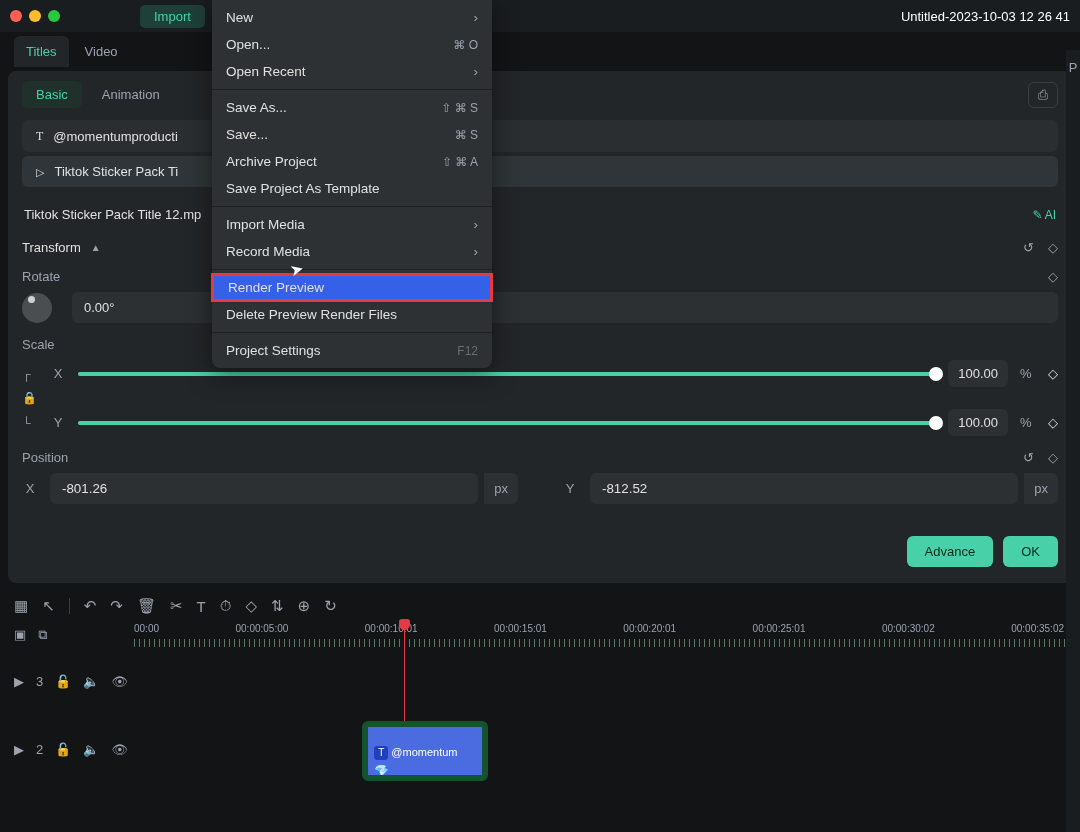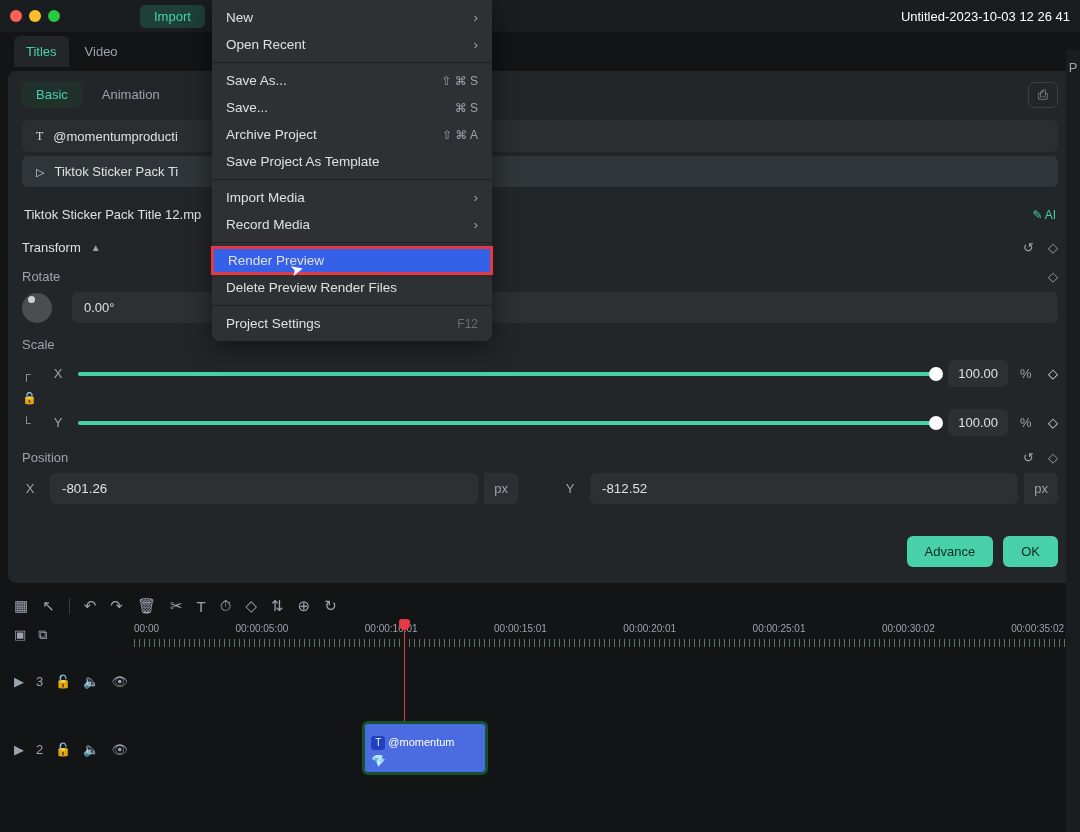--- a/index.html
+++ b/index.html
@@ -93,21 +93,21 @@
 .ruler-left { width:120px; display:flex; gap:12px; color:var(--text-dim); }
 .ruler { flex:1; position:relative; height:24px; }
 .ruler-ticks { position:absolute; bottom:0; width:100%; height:8px; background:repeating-linear-gradient(90deg,#5a7a60 0,#5a7a60 1px,transparent 1px,transparent 5px); }
 .ruler-labels { display:flex; justify-content:space-between; font-size:10px; color:var(--text-dim); padding-right:2px; }
 .playhead { position:absolute; top:0; bottom:-80px; width:1px; background:#e63946; }
 .playhead-top { position:absolute; top:-4px; left:-5px; width:11px; height:11px; background:#e63946; border-radius:3px 3px 6px 6px; }
 
 .track-row { display:flex; align-items:center; padding:4px 14px; min-height:42px; }
 .track-left { width:120px; display:flex; gap:12px; align-items:center; color:var(--text-dim); }
 .track-content { flex:1; position:relative; height:60px; }
-.clip { position:absolute; height:54px; background:#4a6ce0; border:3px solid #14532d; border-radius:6px; top:2px; padding:12px 6px; font-size:11px; color:#fff; overflow:hidden; }
+.clip { position:absolute; height:60px; background:#4a6ce0; border:6px solid #14532d; border-radius:6px; top:2px; padding:19px 6px; font-size:11px; color:#fff; overflow:hidden; }
 .clip-t-icon { display:inline-block; width:14px; height:14px; background:#2040c0; border-radius:3px; text-align:center; line-height:14px; font-size:10px; margin-right:3px;}
 .clip-gem { display:block; margin-top:4px; font-size:12px; }
 
 
 .right-edge { position:absolute; right:0; top:50px; bottom:0; width:14px; background:#1a1d1f; color:var(--text-dim); display:flex; align-items:flex-start; justify-content:center; padding-top:10px; }
 
 
 .context-menu { position:absolute; top:0; left:212px; width:280px; background:var(--menu-bg); border-radius:0 0 8px 8px; box-shadow:0 6px 24px rgba(0,0,0,0.5); padding:4px 0; z-index:100; }
 .menu-item { padding:6px 14px; display:flex; align-items:center; justify-content:space-between; color:var(--text-primary); cursor:pointer; font-size:13.5px; }
 .menu-item.highlight { background:var(--accent-blue); outline:3px solid var(--border-red); outline-offset:-2px;padding-left:16px; }
@@ -302,20 +302,24 @@
 </div>
 
 <div class="right-edge">P</div>
 
 <div class="context-menu" id="context-menu">
     <div class="menu-item">
       <span>New</span>
       <span class="menu-arrow">›</span>
     </div>
     <div class="menu-item">
+      <span>Open...</span>
+      <span class="menu-shortcut">⌘ O</span>
+    </div>
+    <div class="menu-item">
       <span>Open Recent</span>
       <span class="menu-arrow">›</span>
     </div>
     <div class="menu-sep"></div>
     <div class="menu-item">
       <span>Save As...</span>
       <span class="menu-shortcut">⇧ ⌘ S</span>
     </div>
     <div class="menu-item">
       <span>Save...</span>

